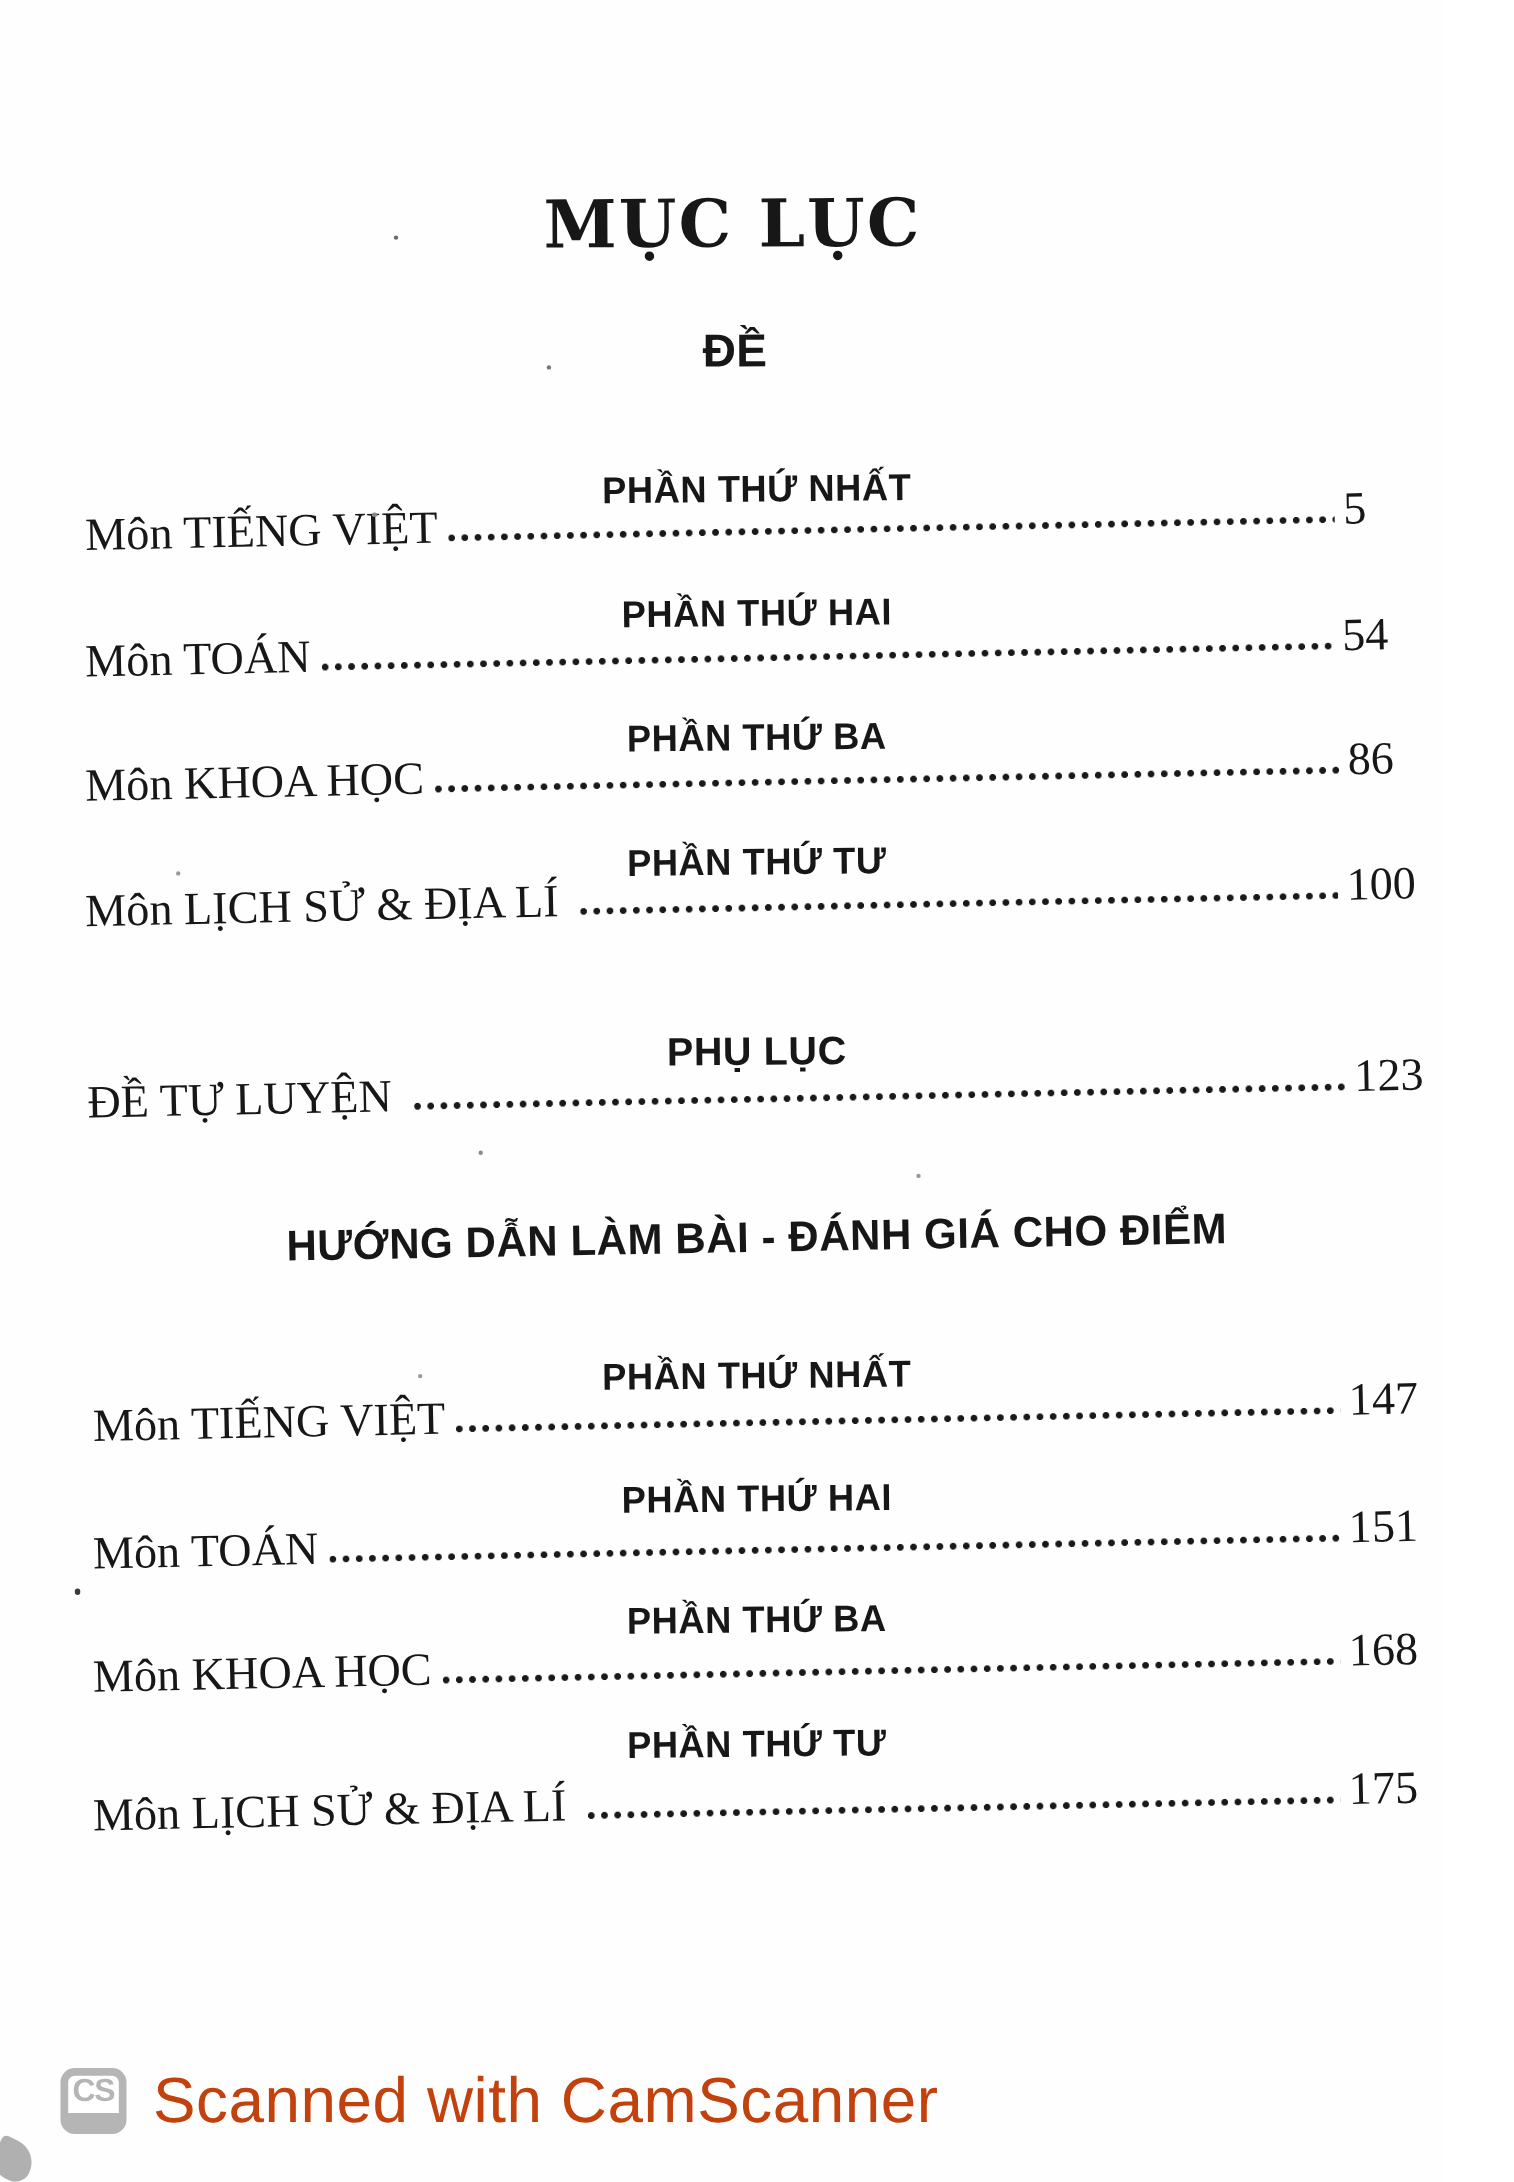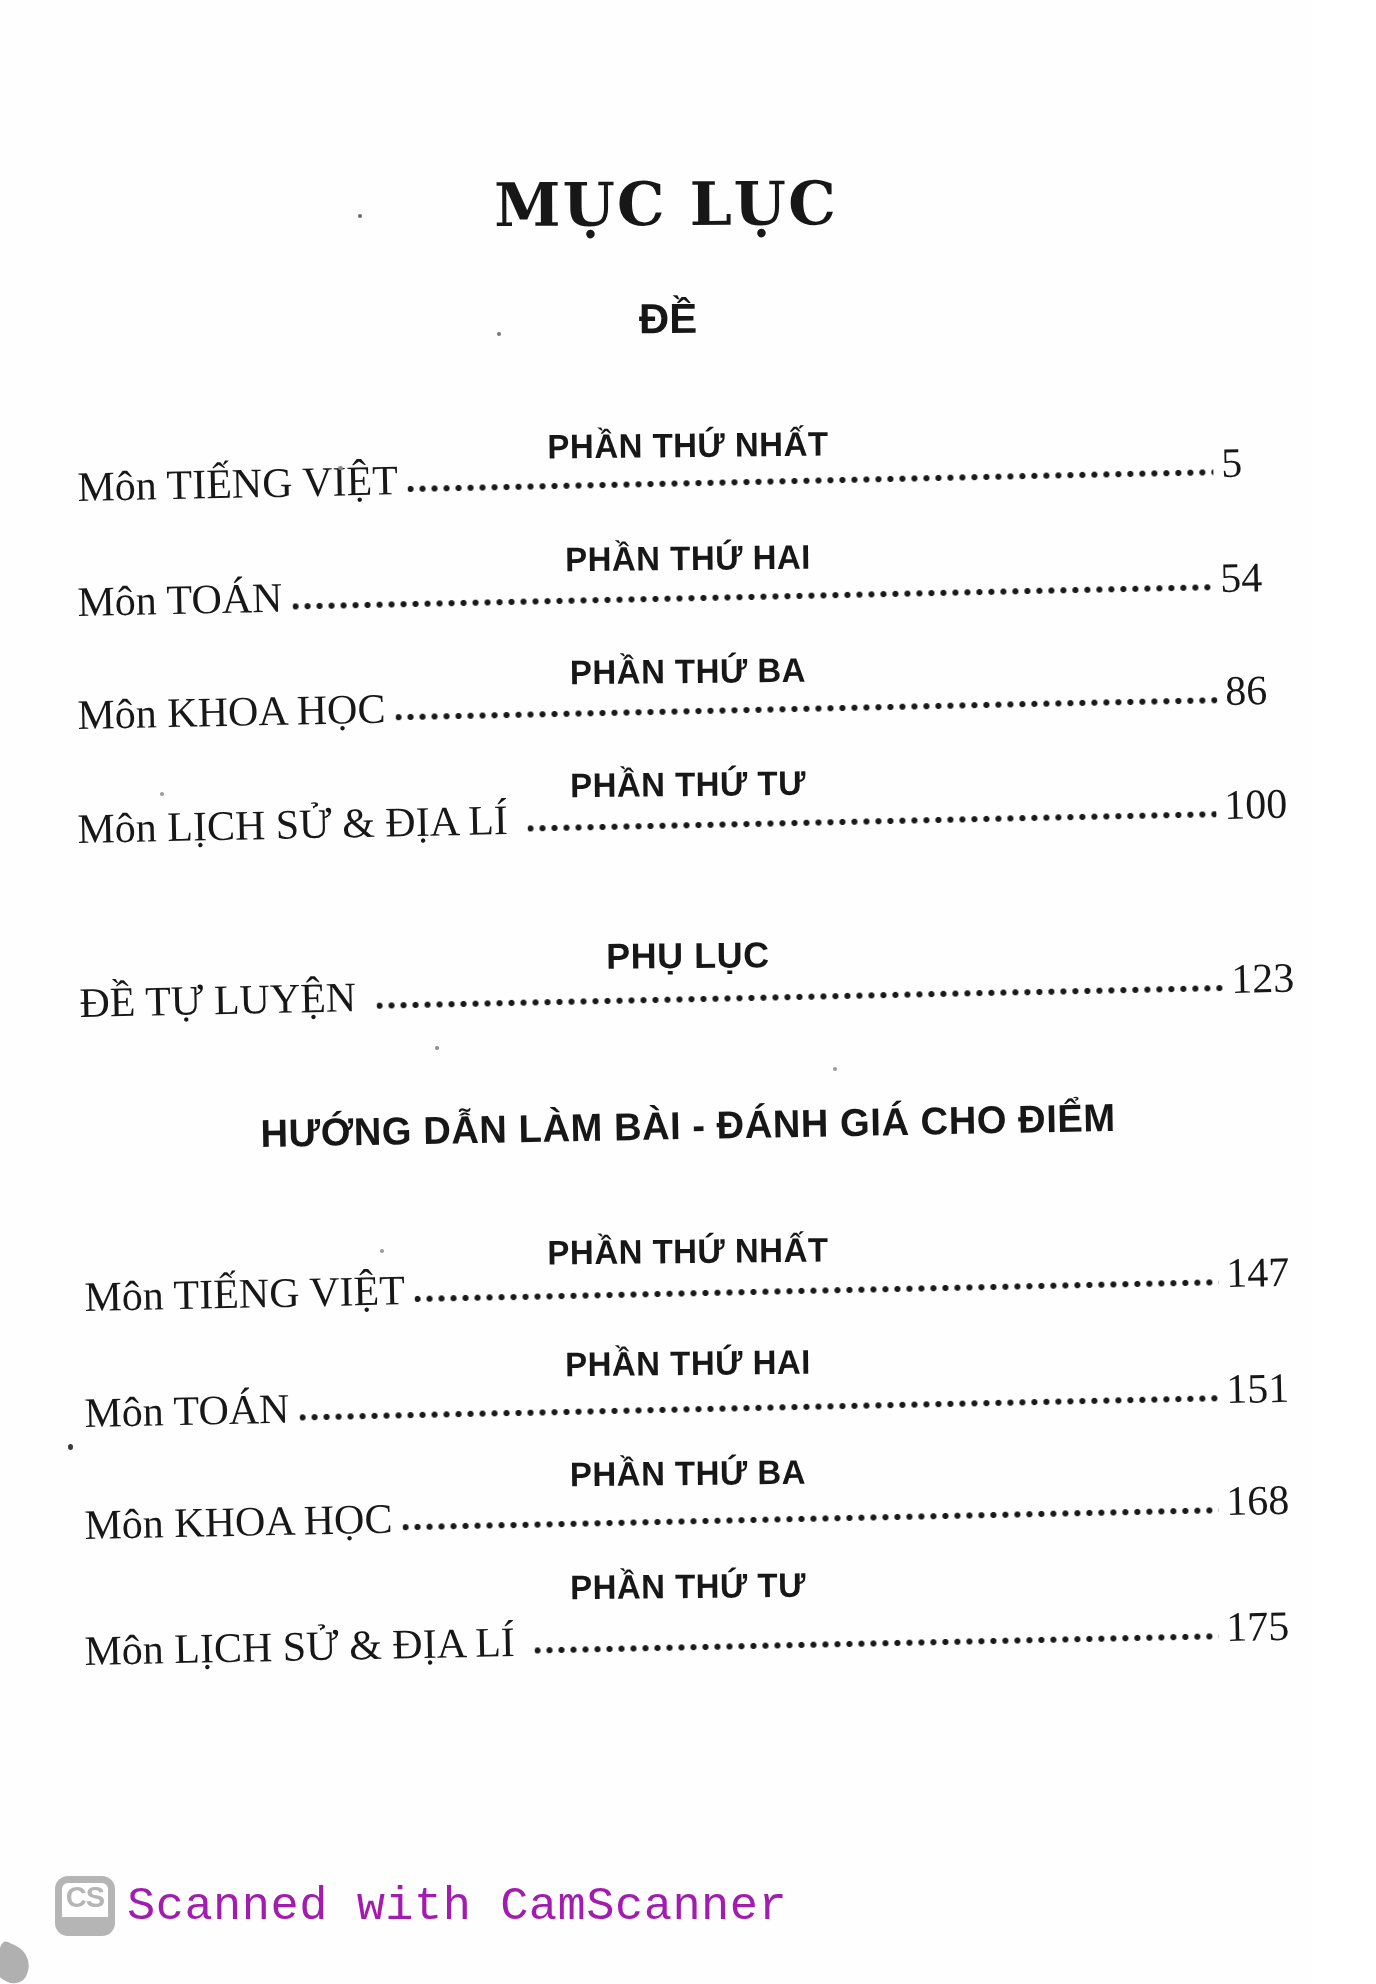--- a/index.html
+++ b/index.html
@@ -20,28 +20,28 @@
   .entry{position:absolute;display:flex;align-items:flex-end;transform-origin:left bottom;
          transform:rotate(-1.2deg);}
   .entry .lbl{font-size:42px;line-height:54px;white-space:nowrap;}
   .entry .num{font-size:42px;line-height:54px;white-space:nowrap;}
   .entry .dots{flex:1;height:6px;margin:0 8px 15px 10px;
          background-image:radial-gradient(circle at 3px 3px,#191919 2.7px,transparent 3.4px);
          background-size:12px 6px;background-repeat:repeat-x;background-position:left center;}
   .entry.gap-dots .dots{margin-left:20px;}
 
   
-  .watermark{position:absolute;left:55px;top:1876px;display:flex;align-items:center;gap:12px;}
+  .watermark{position:absolute;left:55px;top:1876px;display:flex;align-items:center;gap:24px;}
   .cs-icon{position:relative;width:46px;height:46px;border:7px solid #b5b5b5;border-radius:13px;background:#fff;}
   .cs-letters{position:absolute;top:-2px;left:0;right:0;text-align:center;
               font-family:"Liberation Sans",sans-serif;font-weight:bold;font-size:29px;
               letter-spacing:-1px;color:#b5b5b5;}
   .cs-band{position:absolute;left:-1px;right:-1px;bottom:-1px;height:13px;background:#b5b5b5;
            border-radius:2px 2px 7px 7px;}
-  .cs-text{font-family:Liberation Mono, monospace;font-size:47px;color:#a21caf;
+  .cs-text{font-family:Liberation Sans, sans-serif;font-size:58px;color:#c2410c;
            letter-spacing:.5px;white-space:nowrap;}
 
   
   .swoosh{position:absolute;left:1344px;top:123px;width:30px;height:13px;background:#101010;
           border-radius:80% 20% 30% 70% / 70% 30% 60% 40%;transform:rotate(-16deg);}
   .smudge{position:absolute;left:-6px;top:1946px;width:36px;height:36px;background:#8f8f8f;
           opacity:.7;border-radius:15% 70% 45% 60%;transform:rotate(26deg);}
   .speck{position:absolute;border-radius:50%;}
 </style>
 </head>

